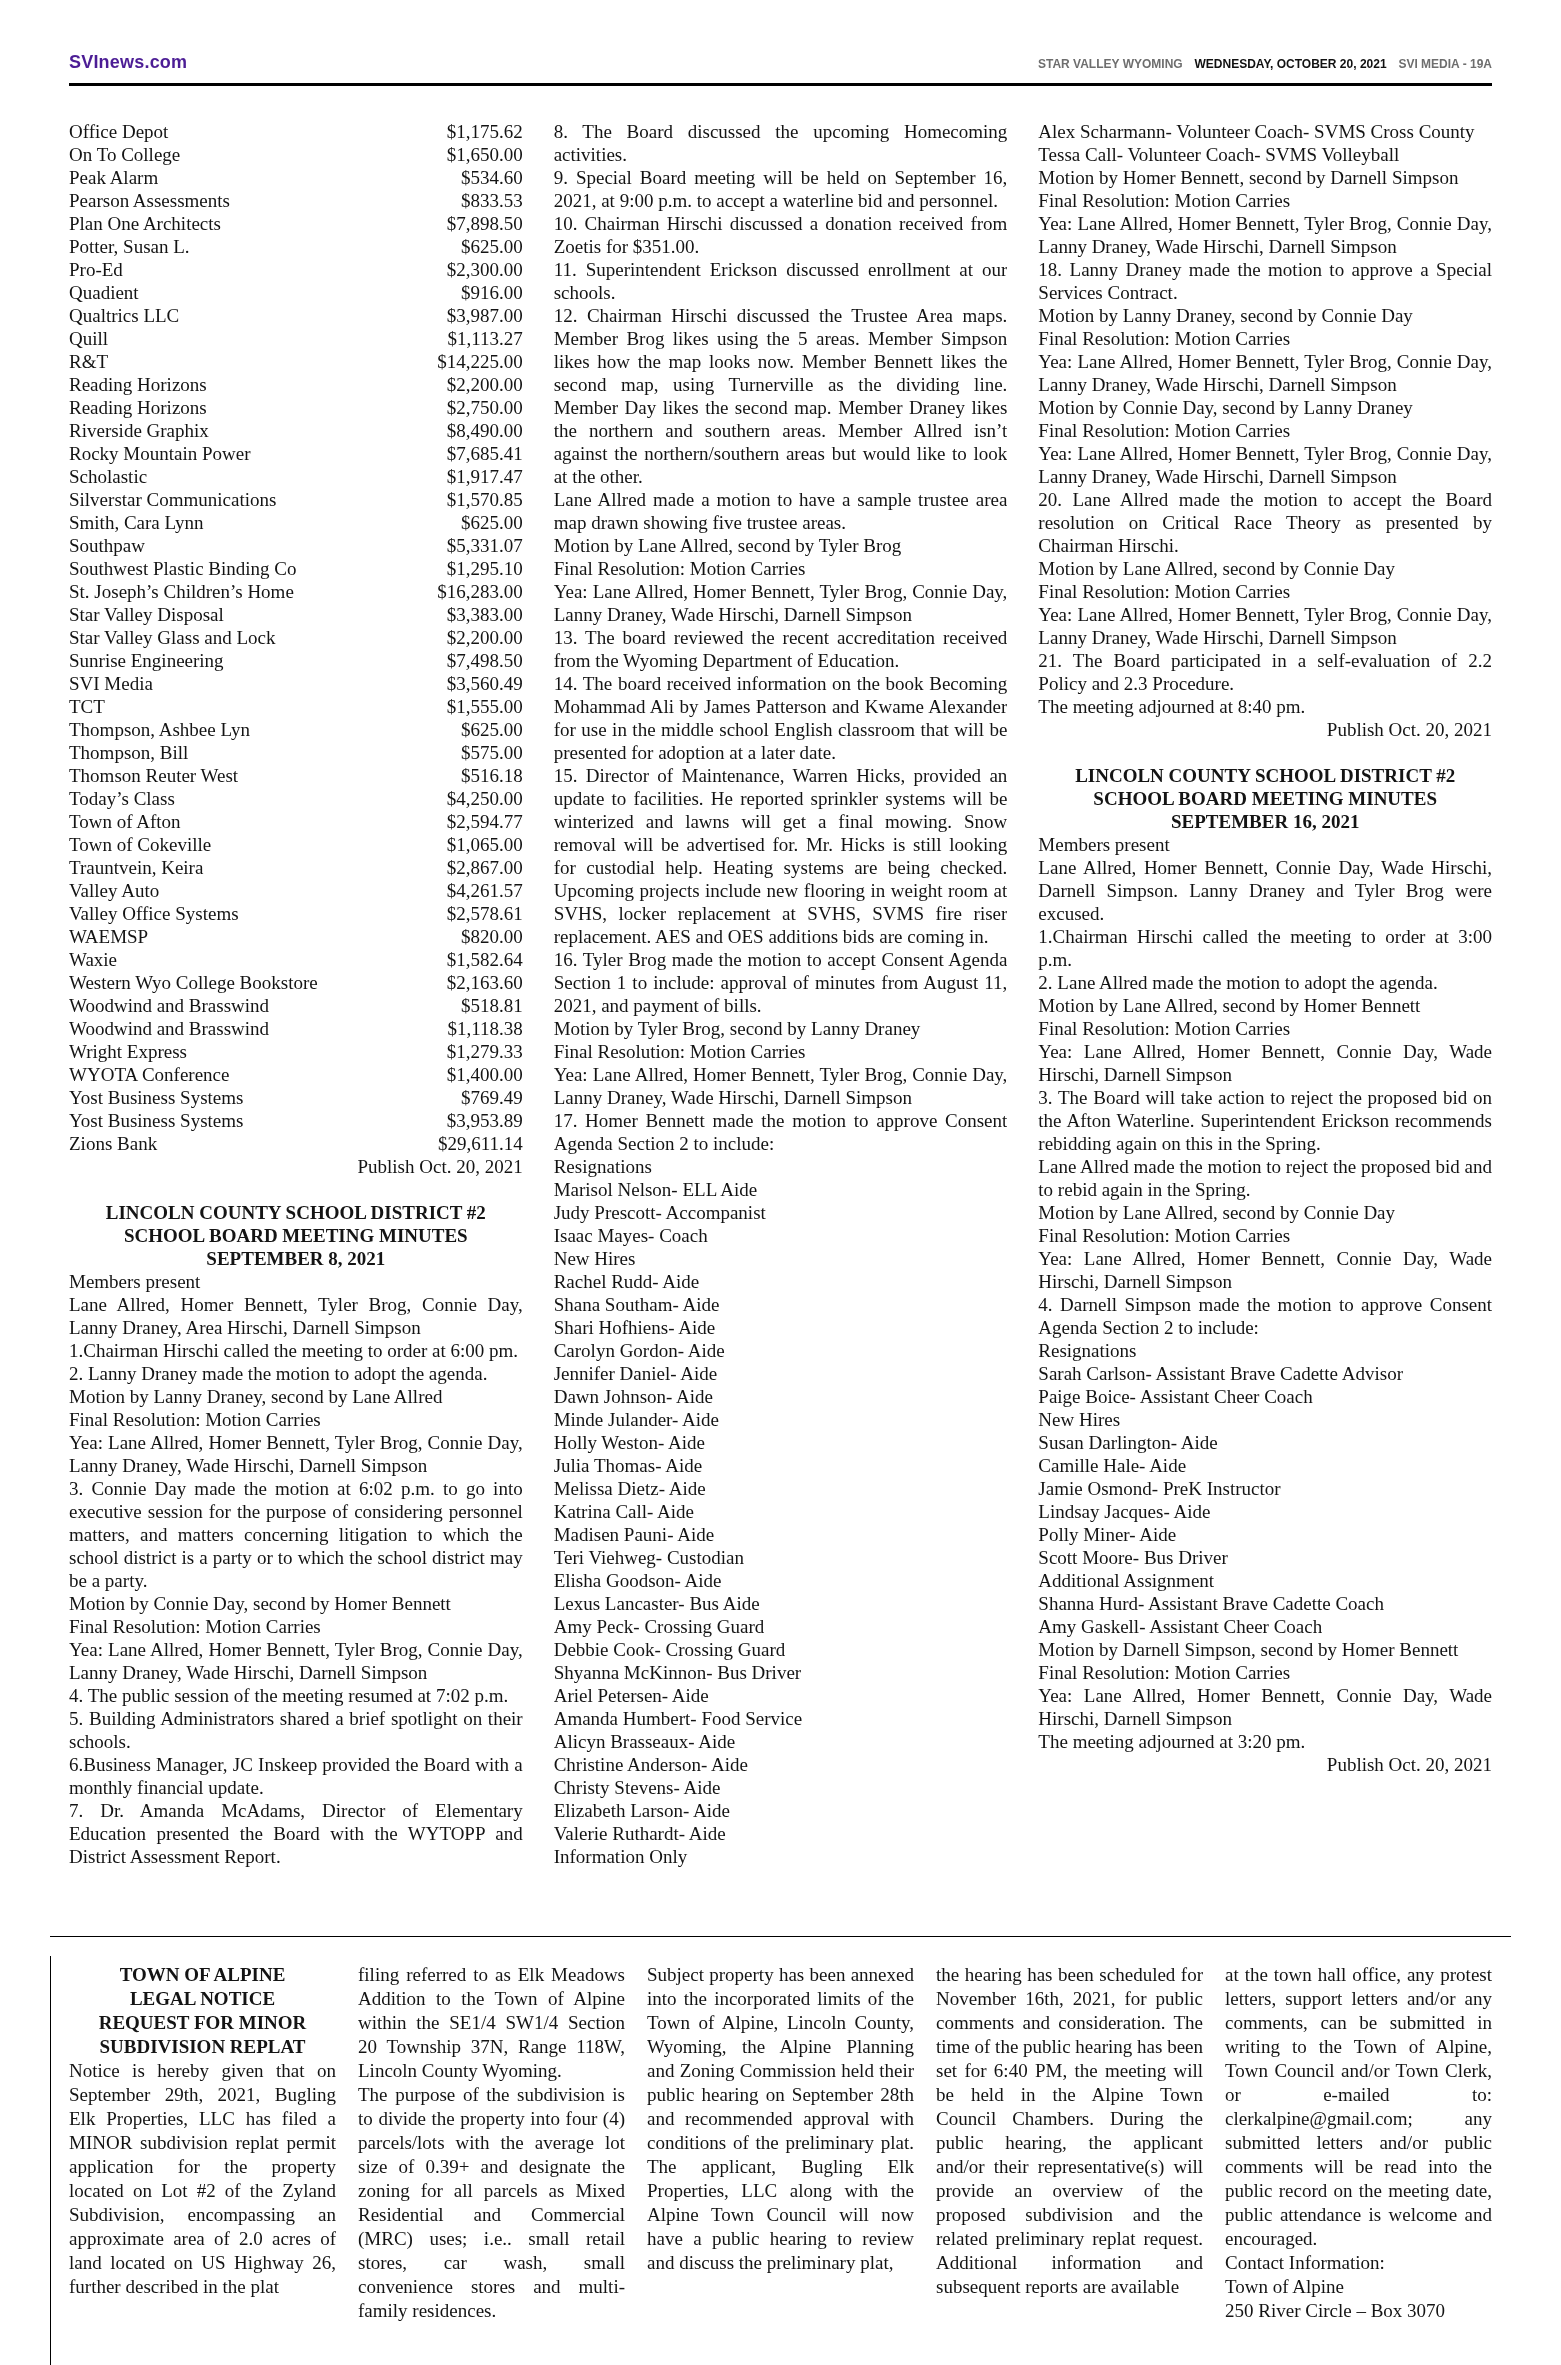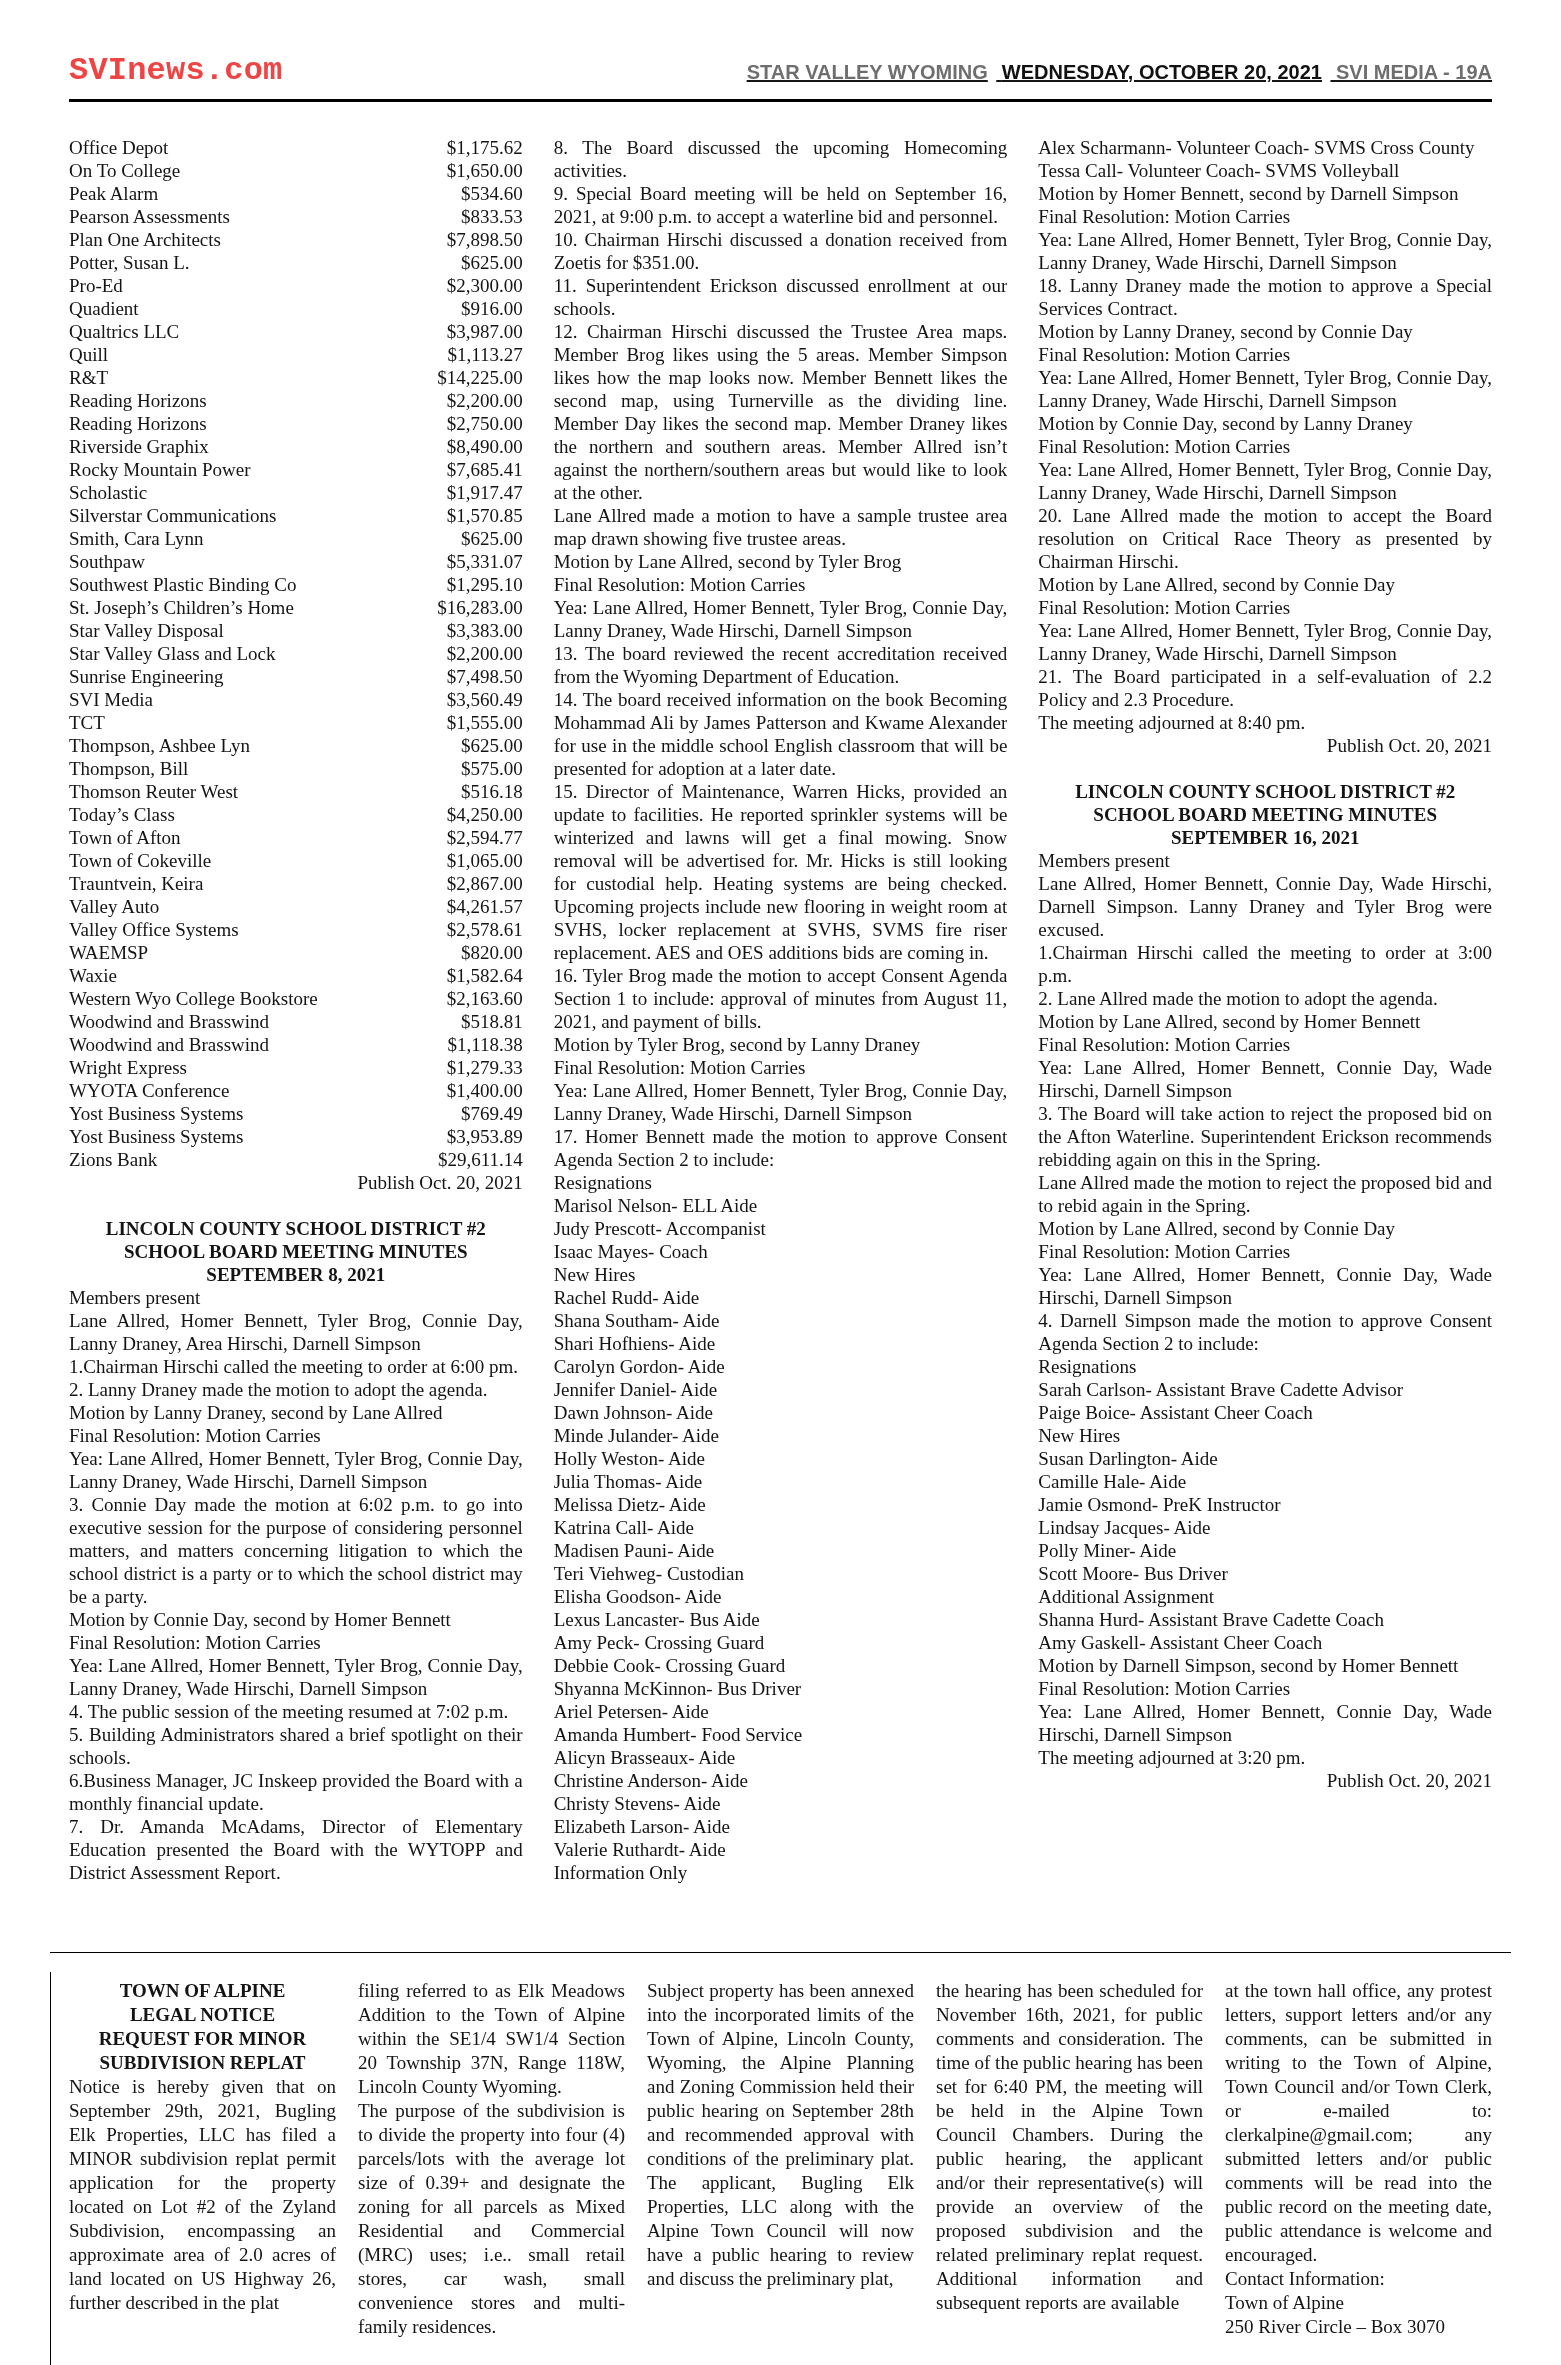--- a/index.html
+++ b/index.html
@@ -12,22 +12,22 @@
     box-sizing:border-box;
     padding:52px 69px 19px 69px;
     overflow:hidden;
     font-family:"Liberation Serif","DejaVu Serif",serif;
   }
   
   .masthead{
     display:flex;justify-content:space-between;align-items:baseline;
     font-family:"Liberation Sans","DejaVu Sans",sans-serif;
   }
-  .site{font-size:32px;font-weight:bold;color:#ef4444;letter-spacing:0.2px;font-family:Liberation Mono, monospace;}
-  .mast-right{font-size:20px;white-space:nowrap;text-decoration:underline;}
+  .site{font-size:18px;font-weight:bold;color:#4c1d95;letter-spacing:0.2px;}
+  .mast-right{font-size:12px;white-space:nowrap;}
   .mast-right .m1{color:#6e6e6e;font-weight:bold;margin-right:8.5px;}
   .mast-right .m2{color:#111;font-weight:bold;margin-right:8.5px;}
   .mast-right .m3{color:#6e6e6e;font-weight:bold;}
   .rule{height:2.4px;background:#000;margin-top:10.4px;}
   
   .top-section{
     display:flex;gap:31px;
     margin-top:34px;
     height:1788px;overflow:hidden;
   }

